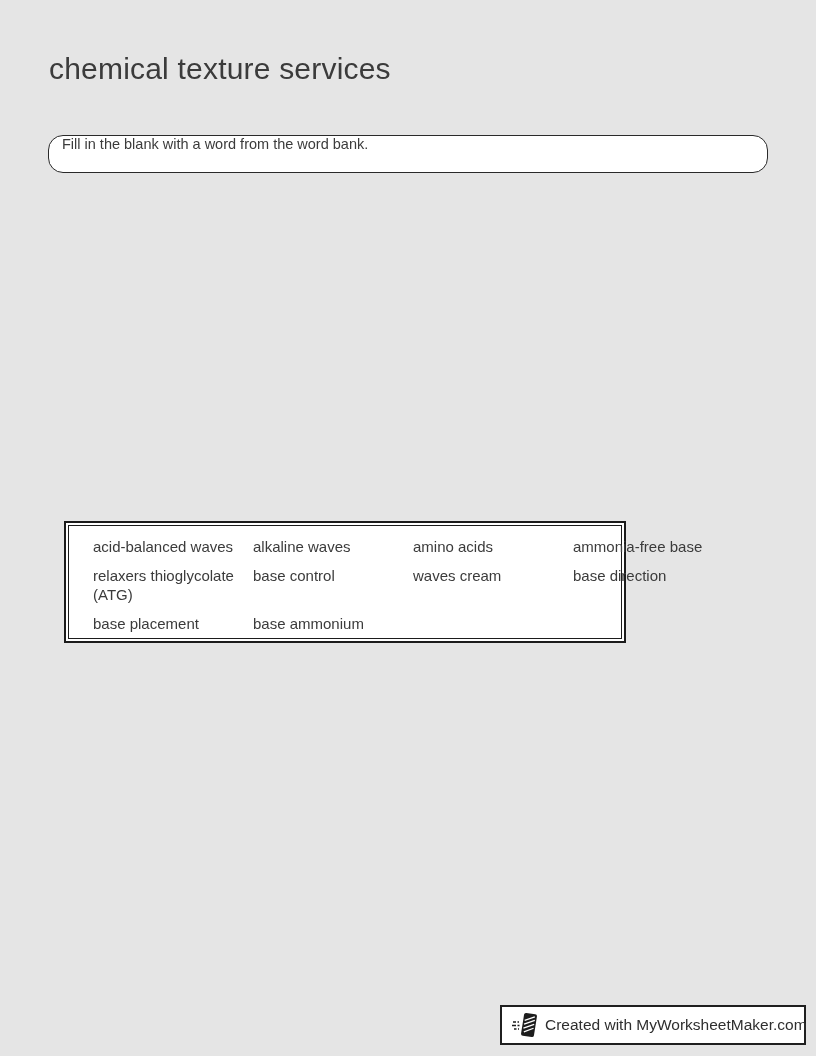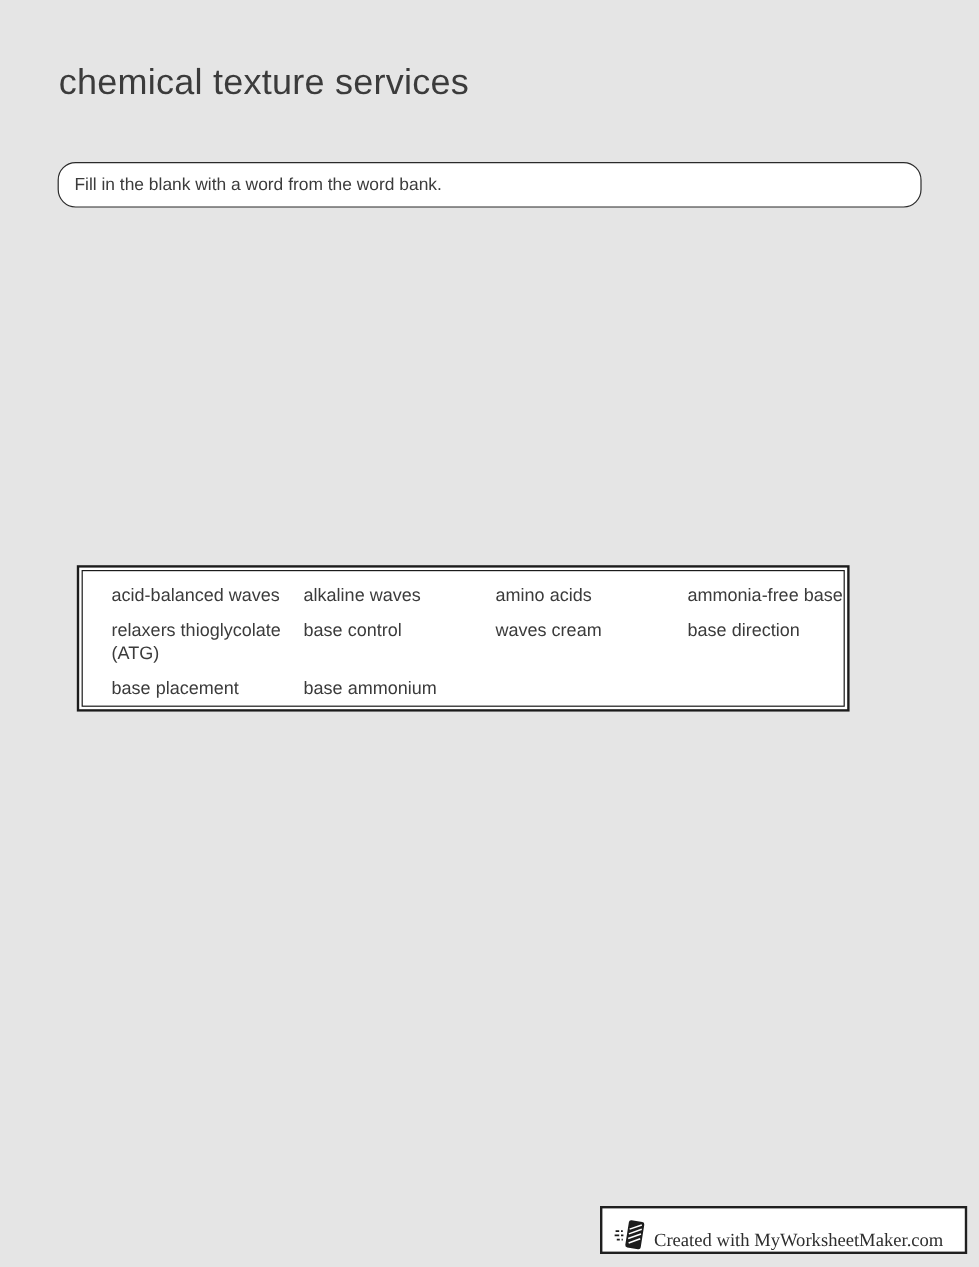--- a/index.html
+++ b/index.html
@@ -27,33 +27,32 @@
   }
   .instruction-box {
     position: absolute;
     left: 48px;
     top: 135px;
     width: 720px;
     height: 38px;
     border: 1.5px solid #2a2a2a;
     border-radius: 15px;
     display: flex;
-    align-items: center;
     padding-left: 13px;
     background: #ffffff;
   }
   .instruction-box .instruction-text {
     font-size: 14.5px;
     color: #3b3b3b;
   }
   .word-bank-outer {
     position: absolute;
     left: 64px;
-    top: 471px;
-    width: 644px;
+    top: 521px;
+    width: 562px;
     height: 122px;
     border: 2px solid #1b1b1b;
     padding: 2px;
     background: #ffffff;
   }
   .word-bank-inner {
     width: 100%;
     height: 100%;
     border: 1px solid #1b1b1b;
     padding: 11px 10px 10px 24px;
@@ -72,23 +71,22 @@
   }
   .footer-credit {
     position: absolute;
     left: 500px;
     top: 1005px;
     width: 306px;
     height: 40px;
     border: 2px solid #1f1f1f;
     background: #ffffff;
     display: flex;
-    align-items: flex-end;
+    align-items: center;
     padding-left: 10px;
-    font-family: Liberation Serif, serif;
   }
   .footer-icon {
     width: 26px;
     height: 28px;
     flex: 0 0 auto;
     margin-right: 7px;
   }
   .footer-text {
     font-size: 15.5px;
     color: #2e2e2e;

